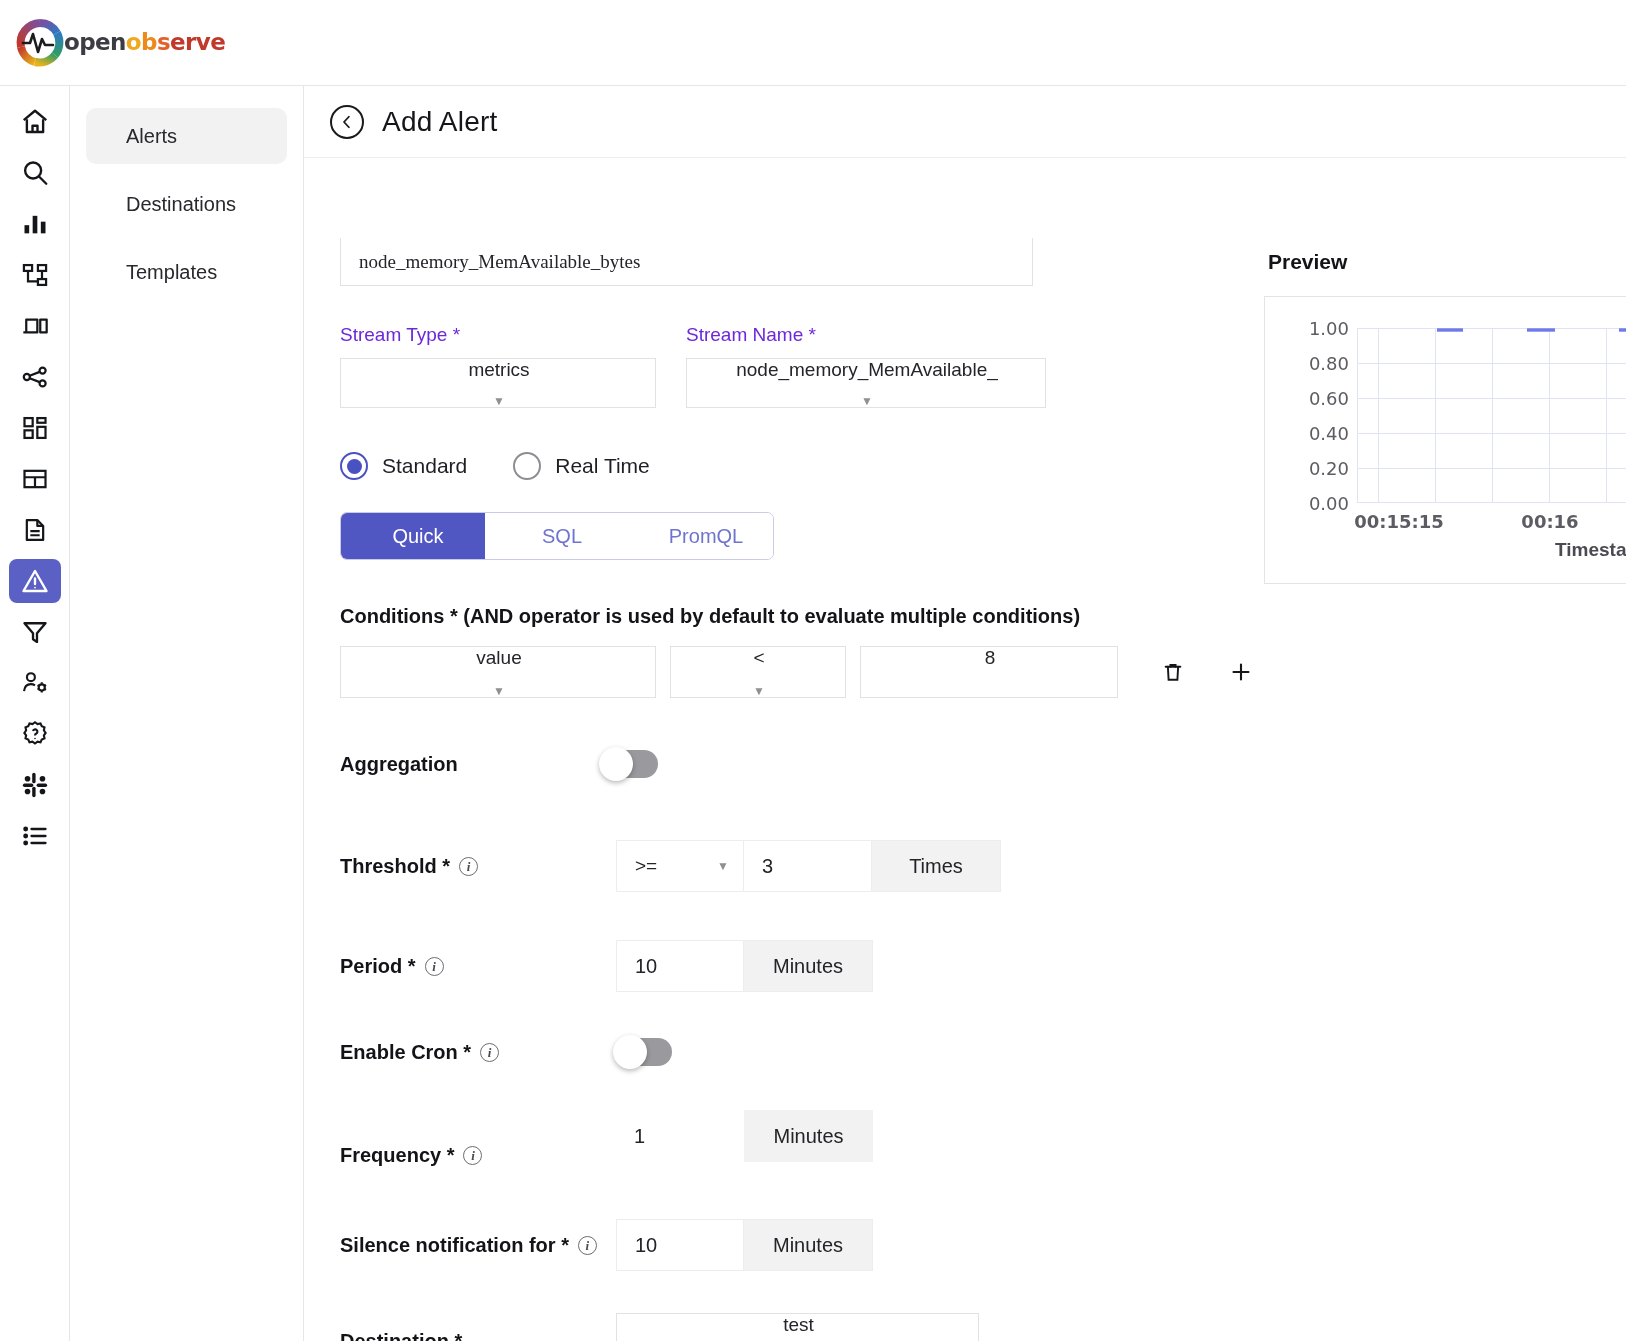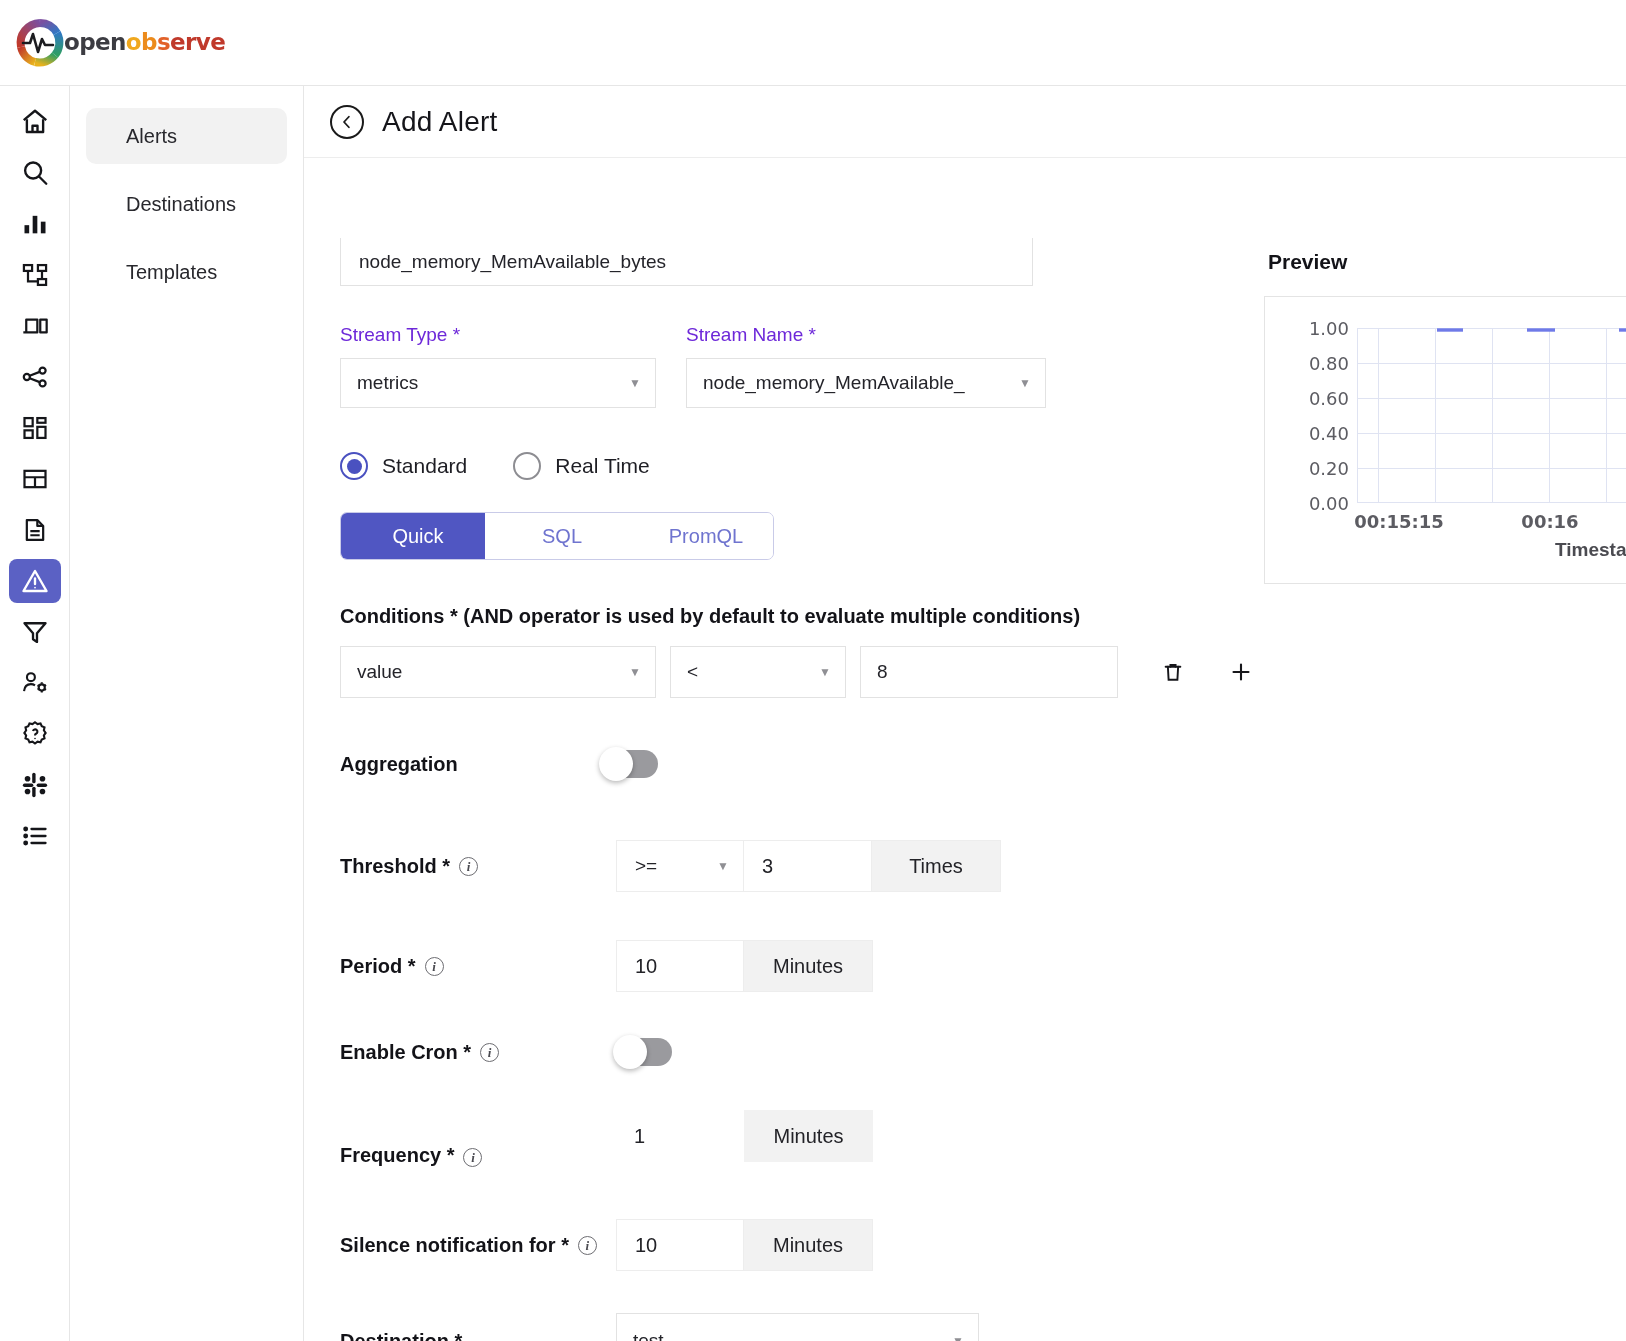--- a/index.html
+++ b/index.html
@@ -72,21 +72,21 @@
     width: 693px; margin-top: 0px;
   }
 
   .row-label { font-size: 19px; color: #6d28d9; margin-bottom: 12px; }
   .flds { display: flex; gap: 14px; margin-top: 45px; }
   .fld-group { display: flex; flex-direction: column; }
 
   .select {
     height: 50px; border: 1px solid #e2e2e2; background: #fff;
     display: flex; align-items: center; justify-content: space-between;
-    padding: 0 14px 0 16px; font-size: 19px; color: #24242a; cursor: pointer;
+    padding: 0 14px 0 16px; font-size: 19px; color: #24242a; cursor: pointer; flex-direction: column;
   }
   .caret { color: #8f8f94; font-size: 12px; line-height: 1; }
 
   .radios { display: flex; align-items: center; gap: 46px; margin-top: 44px; }
   .radio { display: flex; align-items: center; gap: 14px; cursor: pointer; }
   .rdot { width: 28px; height: 28px; border-radius: 50%; border: 2px solid #8d8d92;
           display: flex; align-items: center; justify-content: center; }
   .rdot.on { border-color: #4a51c0; }
   .rdot.on::after { content: ""; width: 15px; height: 15px; border-radius: 50%; background: #4a51c0; }
   .radio-lbl { font-size: 21px; color: #1e1e24; }
@@ -325,21 +325,21 @@
         </svg>
       </div>
       <div class="page-title">Add Alert</div>
     </div>
 
     <div class="body-area">
 
       <div class="form-col">
 
         
-        <div class="txt-input" style="margin-top:80px;">
+        <div class="txt-input" style="margin-top:80px;font-family:Liberation Serif, serif;">
           <span>node_memory_MemAvailable_bytes</span>
         </div>
 
         
         <div class="flds" style="margin-top:38px;">
           <div class="fld-group">
             <div class="row-label">Stream Type *</div>
             <div class="select" style="width:316px">
               <span>metrics</span>
               <span class="caret">▼</span>
@@ -463,21 +463,21 @@
           </div>
           <div>
             <div class="toggle">
               <span class="knob"></span>
             </div>
           </div>
         </div>
 
         
         <div class="prop-row" style="margin-top:44px;align-items:flex-start;">
-          <div class="prop-label" style="margin-top:34px;align-items:flex-end;">
+          <div class="prop-label" style="margin-top:34px;">
             <span>Frequency *</span>
             <span class="info-i">i</span>
           </div>
           <div class="num-combo">
             <div class="numbox" style="border:none;">
               <span>1</span>
             </div>
             <div class="unit" style="border:none;">
               <span>Minutes</span>
             </div>

